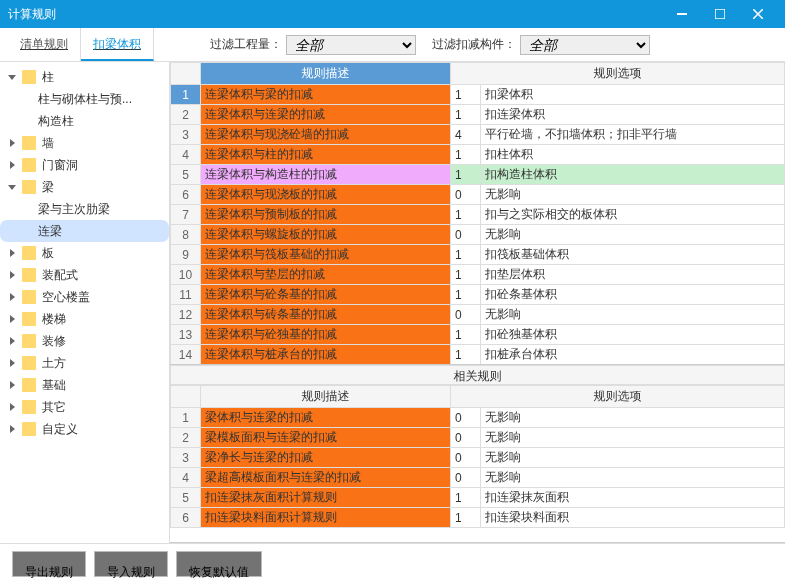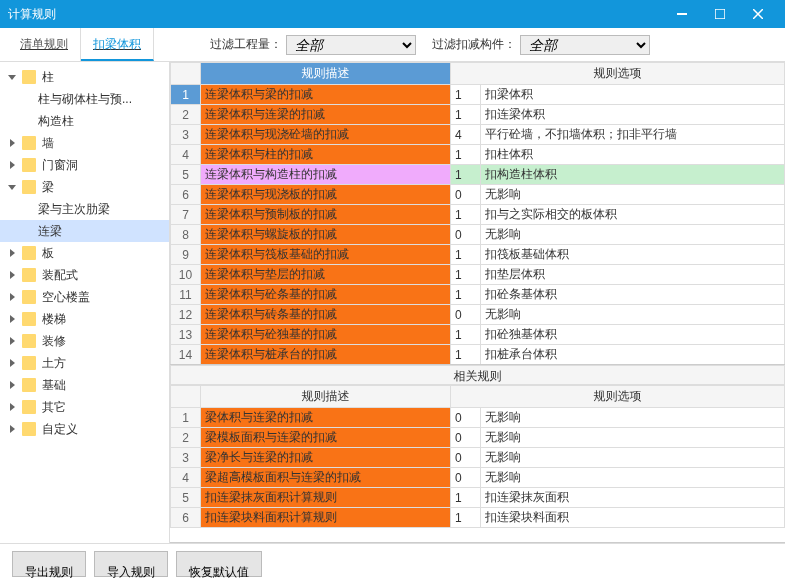--- a/index.html
+++ b/index.html
@@ -17,36 +17,36 @@
 .filter label{margin:0 4px 0 16px;}
 .filter select{width:130px;height:20px;border:1px solid #bbb;font-size:14px;padding:0 4px;font-style:italic;}
 .main{flex:1;display:flex;min-height:0;}
 .tree{width:170px;border-right:1px solid #ddd;padding:4px 0;overflow:auto;}
 .tree-item{display:flex;align-items:center;height:22px;padding-left:6px;cursor:pointer;}
 .tree-item .arrow{width:12px;height:12px;display:flex;align-items:center;justify-content:center;}
 .tree-item .arrow svg{fill:#666;}
 .tree-item .fold{width:14px;height:14px;background:#ffd970;border-radius:1px;margin:0 4px;}
 .tree-item .label{margin-left:2px;white-space:nowrap;overflow:hidden;text-overflow:ellipsis;}
 .tree-child{padding-left:38px;height:22px;display:flex;align-items:center;cursor:pointer;}
-.tree-child.selected{background:#d0e3ff;}
+.tree-child.selected{background:#d0e3ff;border-radius:7px;}
 .grids{flex:1;display:flex;flex-direction:column;min-width:0;}
 .grid{flex:1;overflow:auto;min-height:0;border-bottom:1px solid #ccc;}
 .grid table{width:100%;border-collapse:collapse;table-layout:fixed;}
 .grid th{background:#f5f5f5;border:1px solid #ddd;height:22px;font-weight:normal;text-align:center;}
 .grid td{border:1px solid #ddd;height:20px;padding:0 4px;white-space:nowrap;overflow:hidden;}
 .grid .rownum{width:30px;background:#f5f5f5;text-align:center;color:#666;}
 .grid .rownum.sel{background:#5b9bd5;color:#fff;}
 .grid .col-desc{background:#f97316;}
 .grid .col-code{width:30px;text-align:left;}
 .grid tr.hl td{background:#c6efce;}
 .grid tr.hl td.col-desc{background:#f0abfc;}
 .grid tr.hl td.rownum{background:#f5f5f5;}
 .subtitle{background:#f5f5f5;border:1px solid #ddd;text-align:center;height:20px;line-height:20px;}
 .footer{height:40px;display:flex;align-items:center;padding:0 12px;border-top:1px solid #ddd;gap:8px;}
-.footer button{height:24px;padding:12px 12px;border:1px solid #bbb;background:#e5e5e5;cursor:pointer;font-size:12px;}
+.footer button{height:24px;padding:12px 12px;border:1px solid #bbb;background:#737373;cursor:pointer;font-size:12px;}
 .grid2{flex:0 0 158px;}
 </style>
 </head>
 <body>
 
 <div class="titlebar">
  <div class="title">计算规则</div>
  <div class="buttons">
   <div class="btn">
         <svg width="10" height="10">

